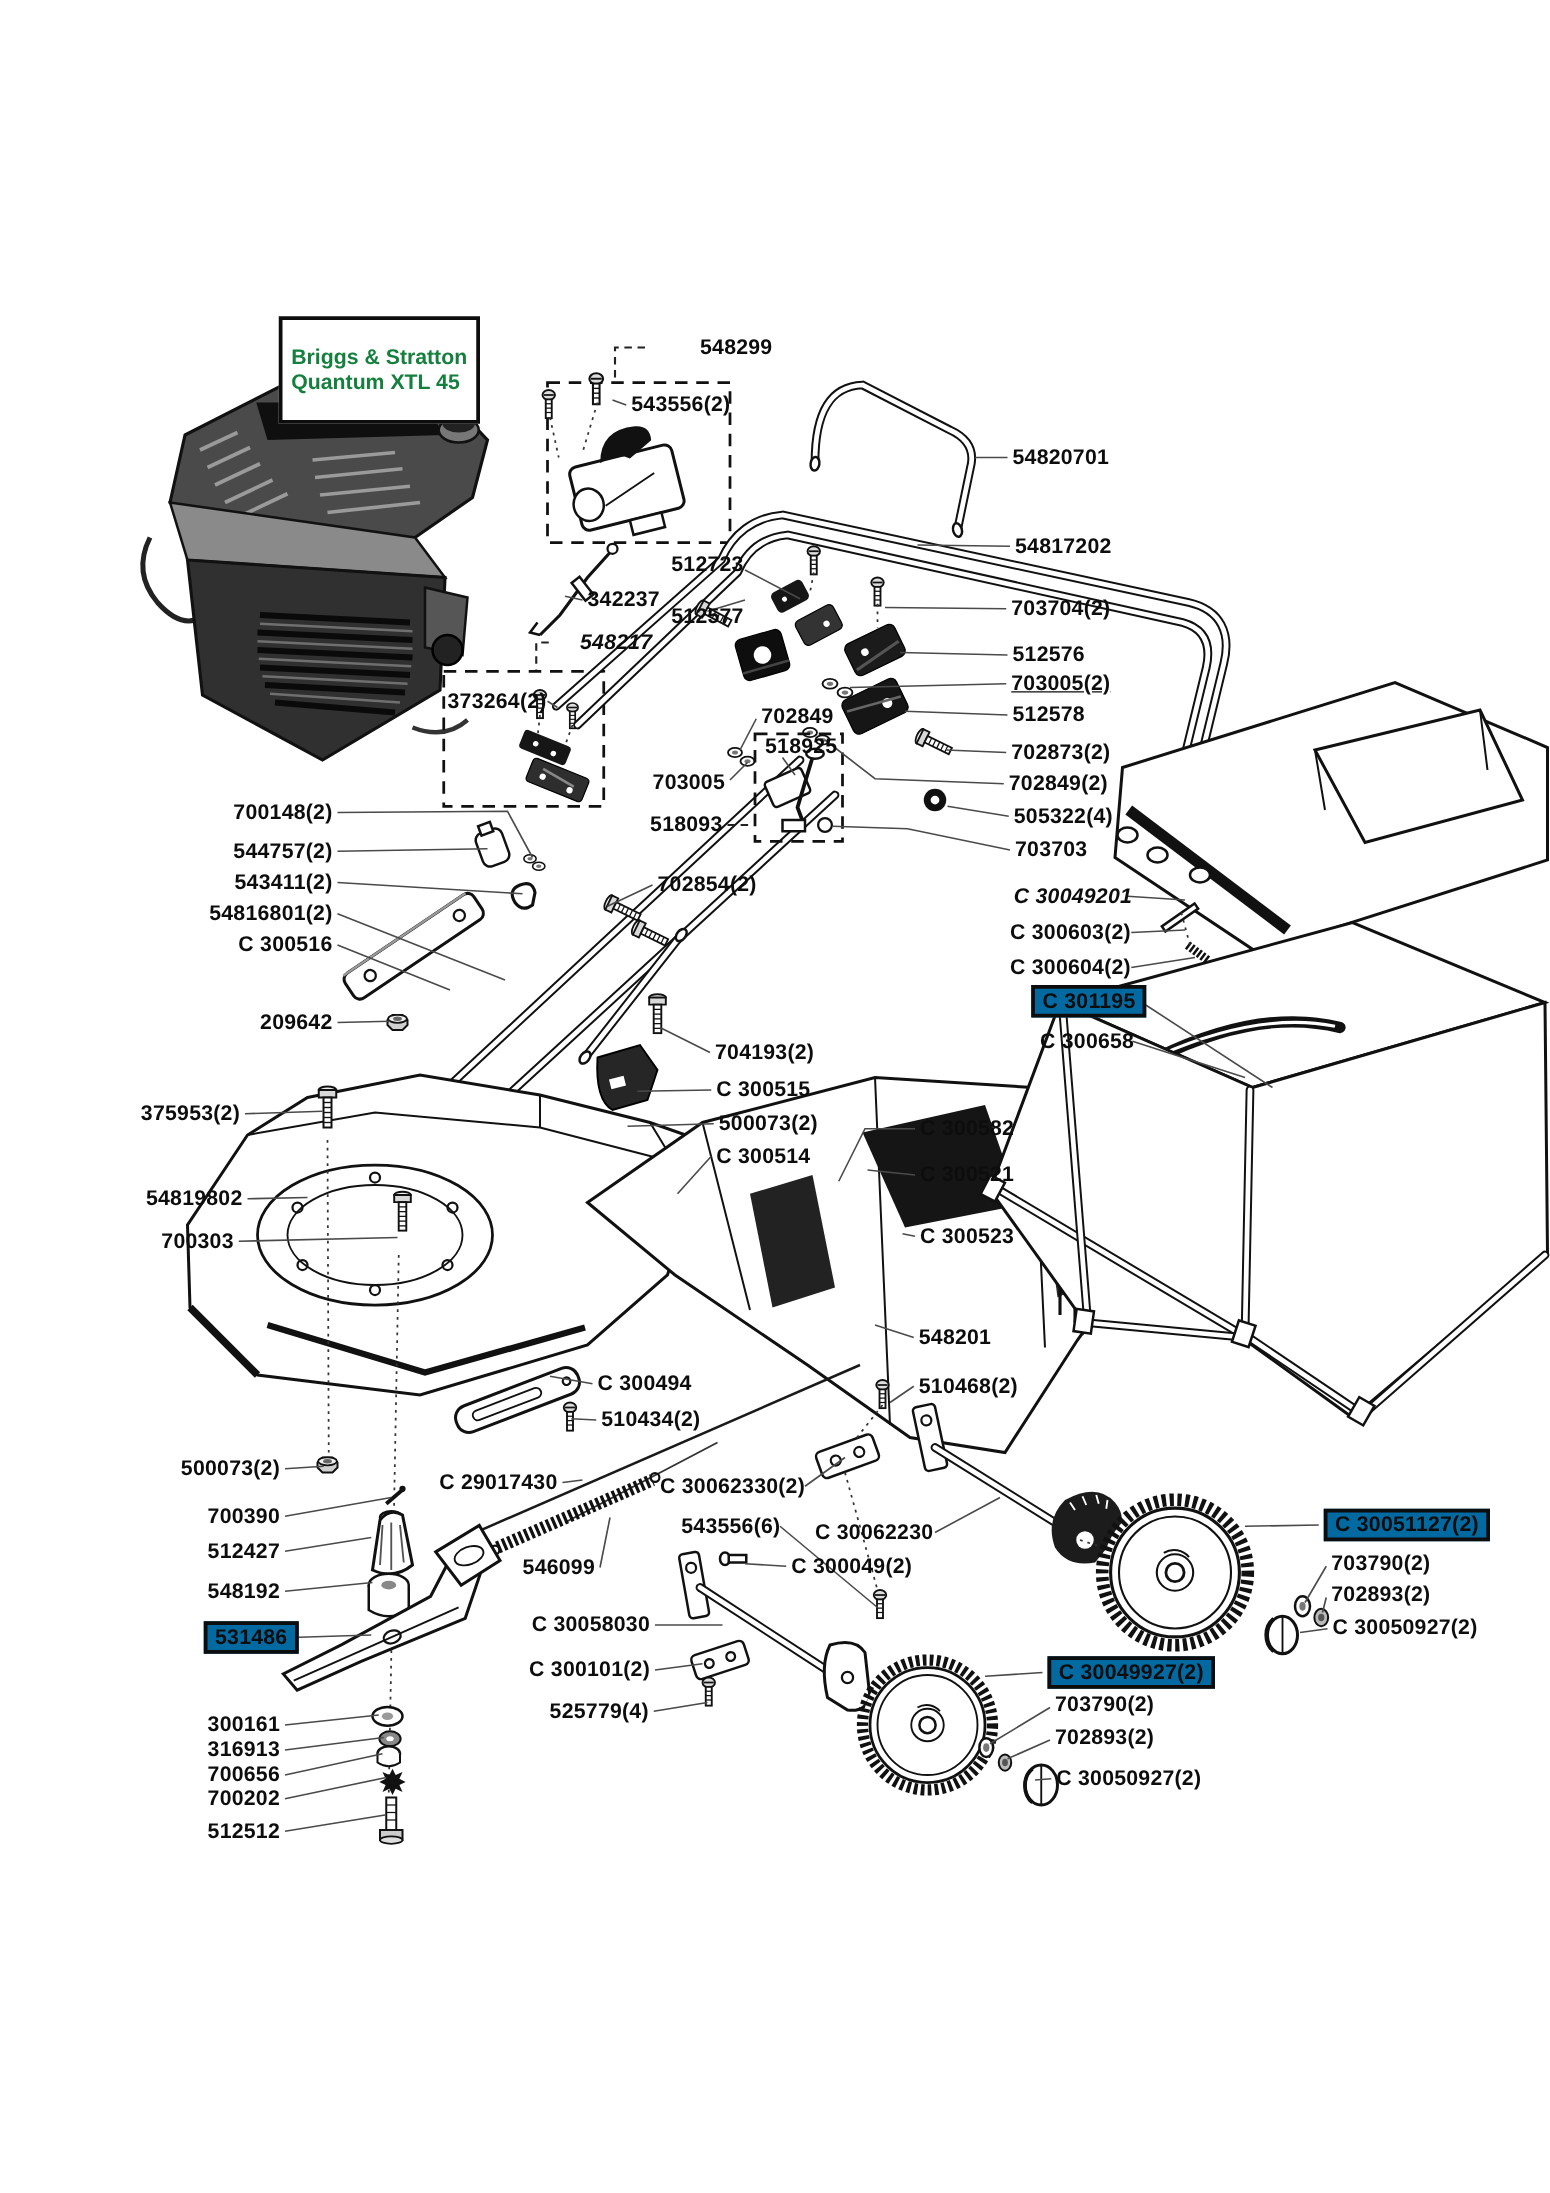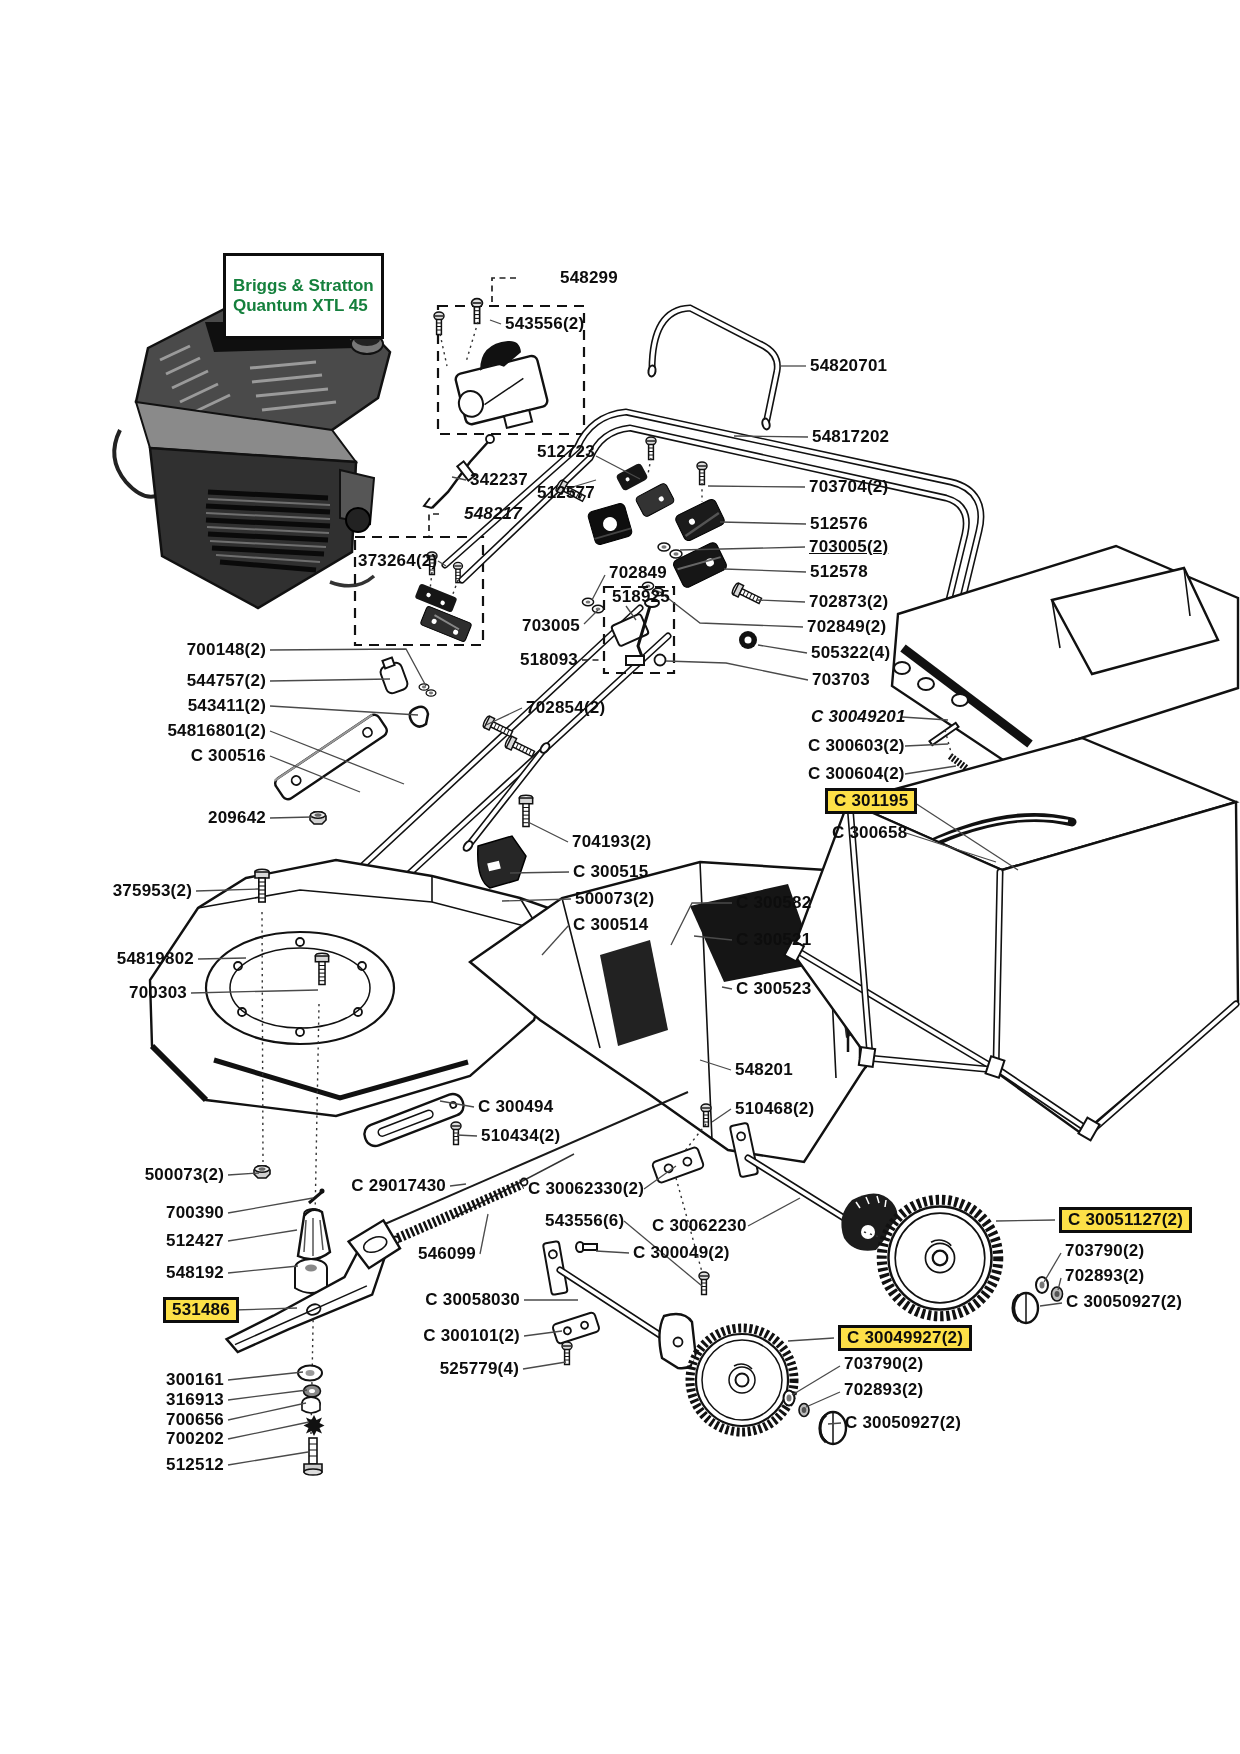--- a/index.html
+++ b/index.html
@@ -18,21 +18,21 @@
   .dot{stroke:#333;stroke-width:1.4;fill:none;stroke-dasharray:2.2,4;}
   .tube-o{stroke:#111;stroke-width:7;fill:none;stroke-linecap:round;}
   .tube-i{stroke:#fff;stroke-width:3.8;fill:none;stroke-linecap:round;}
   
   .leader{stroke:#4a4a4a;stroke-width:1.3;fill:none;}
   .leader.dashed{stroke:#222;stroke-width:1.7;stroke-dasharray:6,4.5;}
   
   .plabel{position:absolute;transform:translateY(-50%);white-space:nowrap;
           font-weight:bold;font-size:17px;color:#0d0d0d;letter-spacing:.2px;}
   .plabel.r{transform:translate(-100%,-50%);}
-  .plabel.boxed{border:3px solid #0d0d0d;padding:0 6px;background:#fde047;}
+  .plabel.boxed{border:3px solid #0d0d0d;padding:0 6px;background:#0369a1;}
   #title-box{position:absolute;left:223px;top:253px;border:3px solid #0d0d0d;
              padding:20px 7px;font-weight:bold;font-size:17px;line-height:20px;color:#15803d;background:#fff;}
 </style>
 </head>
 <body>
 
 <div class="page">
 
   <svg id="art" width="1240" height="1754" viewBox="0 0 1240 1754">
     <defs>

